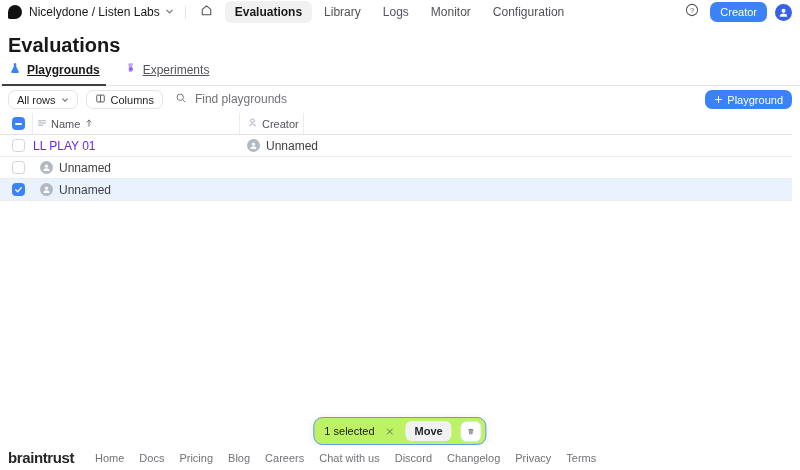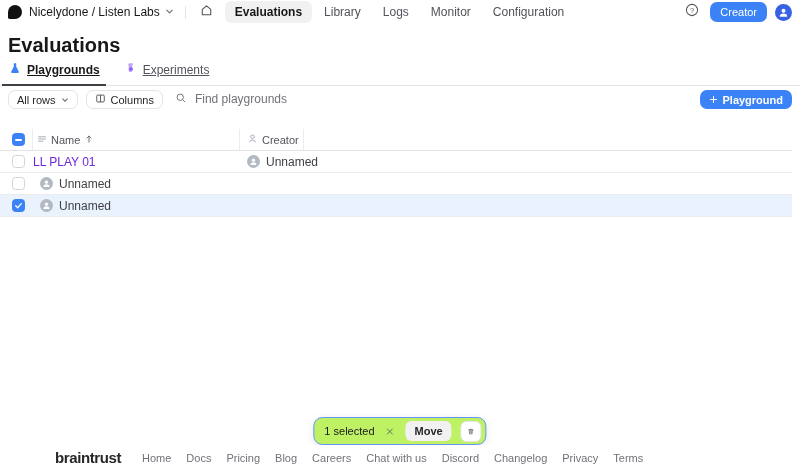--- a/index.html
+++ b/index.html
@@ -26,25 +26,25 @@
   .tabs { display:flex; gap:12px; padding-left:2px; border-bottom:1px solid #e4e4e7; margin-top:4px; }
   .tab { display:flex; align-items:center; gap:6px; font-size:12px; color:#52525b; padding:2px 6px 8px 7px; position:relative; cursor:pointer;text-decoration:underline; }
   .tab.active { color:#18181b; font-weight:700; }
   .tab.active::after { content:""; position:absolute; left:0; right:0; bottom:-1px; height:2px; background:#3f3f46; }
   
   .toolbar { display:flex; align-items:flex-start; padding:4px 8px; gap:8px; height:27px; }
   .btn-outline { display:flex; align-items:center; gap:5px; border:1px solid #e4e4e7; border-radius:7px; background:#fff; height:19px; padding:0 8px; font-size:11px; font-weight:500; color:#27272a; cursor:pointer; font-family:inherit; }
   .search { display:flex; align-items:center; gap:6px; margin-left:4px; }
   .search input { border:none; outline:none; font-size:12px; width:140px; color:#18181b; font-family:inherit; background:transparent; }
   .search input::placeholder { color:#71717a; }
-  .btn-primary { margin-left:auto; display:flex; align-items:center; gap:4px; background:#3b82f6; color:#fff; border:none; border-radius:7px; height:19px; padding:0 9px; font-size:11px; font-weight:700; cursor:pointer; font-family:inherit; }
+  .btn-primary { margin-left:auto; display:flex; align-items:center; gap:4px; background:#3b82f6; color:#fff; border:none; border-radius:7px; height:19px; padding:0 9px; font-size:11px; font-weight:400; cursor:pointer; font-family:inherit; }
   
   .table { margin-right:8px; }
   .trow { display:grid; grid-template-columns:33px 207px 64px 1fr; align-items:stretch; height:22px; border-bottom:1px solid #ececee; }
-  .trow.header { border-bottom:1px solid #e4e4e7;margin-top:16px; }
+  .trow.header { border-bottom:1px solid #e4e4e7; }
   .trow.header .cell { border-right:1px solid #ececee; }
   .trow.header .cell.filler { border-right:none; }
   .cell { display:flex; align-items:center; }
   .cell-check { padding-left:12px; }
   .cell-name { font-size:12px; gap:4px; color:#6d28d9; }
   .trow.header .cell-name { font-size:11px; color:#52525b; padding-left:4px; gap:4px; }
   .cell-creator { padding-left:7px; font-size:12px; color:#3f3f46; gap:6px; }
   .trow.header .cell-creator { font-size:11px; color:#52525b; gap:4px; }
   .trow.selected { background:#eaf2fd; }
   .cb { width:13px; height:13px; border:1px solid #d4d4d8; border-radius:3.5px; background:#fff; display:flex; align-items:center; justify-content:center; cursor:pointer; flex:0 0 auto; }
@@ -53,21 +53,21 @@
   .creator-avatar { width:13px; height:13px; border-radius:50%; background:#b3b9c2; display:flex; align-items:center; justify-content:center; flex:0 0 auto; }
   
   .selection-bar { position:absolute; left:50%; transform:translateX(-50%); top:417px; height:28px;
     background:#bef264; border:1.5px solid #6495f7; border-radius:9px; box-shadow:0 2px 8px rgba(0,0,0,.10);
     display:flex; align-items:center; gap:9px; padding:0 4px 0 10px; }
   .sel-count { font-size:11px; color:#18181b; white-space:nowrap; }
   .xbtn { display:flex; align-items:center; justify-content:center; cursor:pointer; padding:2px; }
   .move-btn { background:#f1f1f2; border:none; border-radius:6px; font-size:11px; font-weight:700; color:#27272a; padding:4px 9px; cursor:pointer; font-family:inherit; }
   .trash-btn { width:21px; height:21px; border:1px solid #e4e4e7; border-radius:6px; background:#fff; display:flex; align-items:center; justify-content:center; cursor:pointer; }
   
-  .footer { position:absolute; left:0; right:0; bottom:0; height:25px; display:flex; align-items:center; padding:0 8px; gap:15px; background:#fff;margin-left:47px; }
+  .footer { position:absolute; left:0; right:0; bottom:0; height:25px; display:flex; align-items:center; padding:0 8px; gap:15px; background:#fff; }
   .wordmark { font-size:15px; font-weight:700; color:#27272a; letter-spacing:-0.4px; margin-right:6px; }
   .flink { font-size:11px; color:#71717a; cursor:pointer; white-space:nowrap; }
 </style>
 </head>
 <body>
 
 <div class="topbar">
   <div class="logo"></div>
   <div class="workspace">
     <span>Nicelydone / Listen Labs</span>

